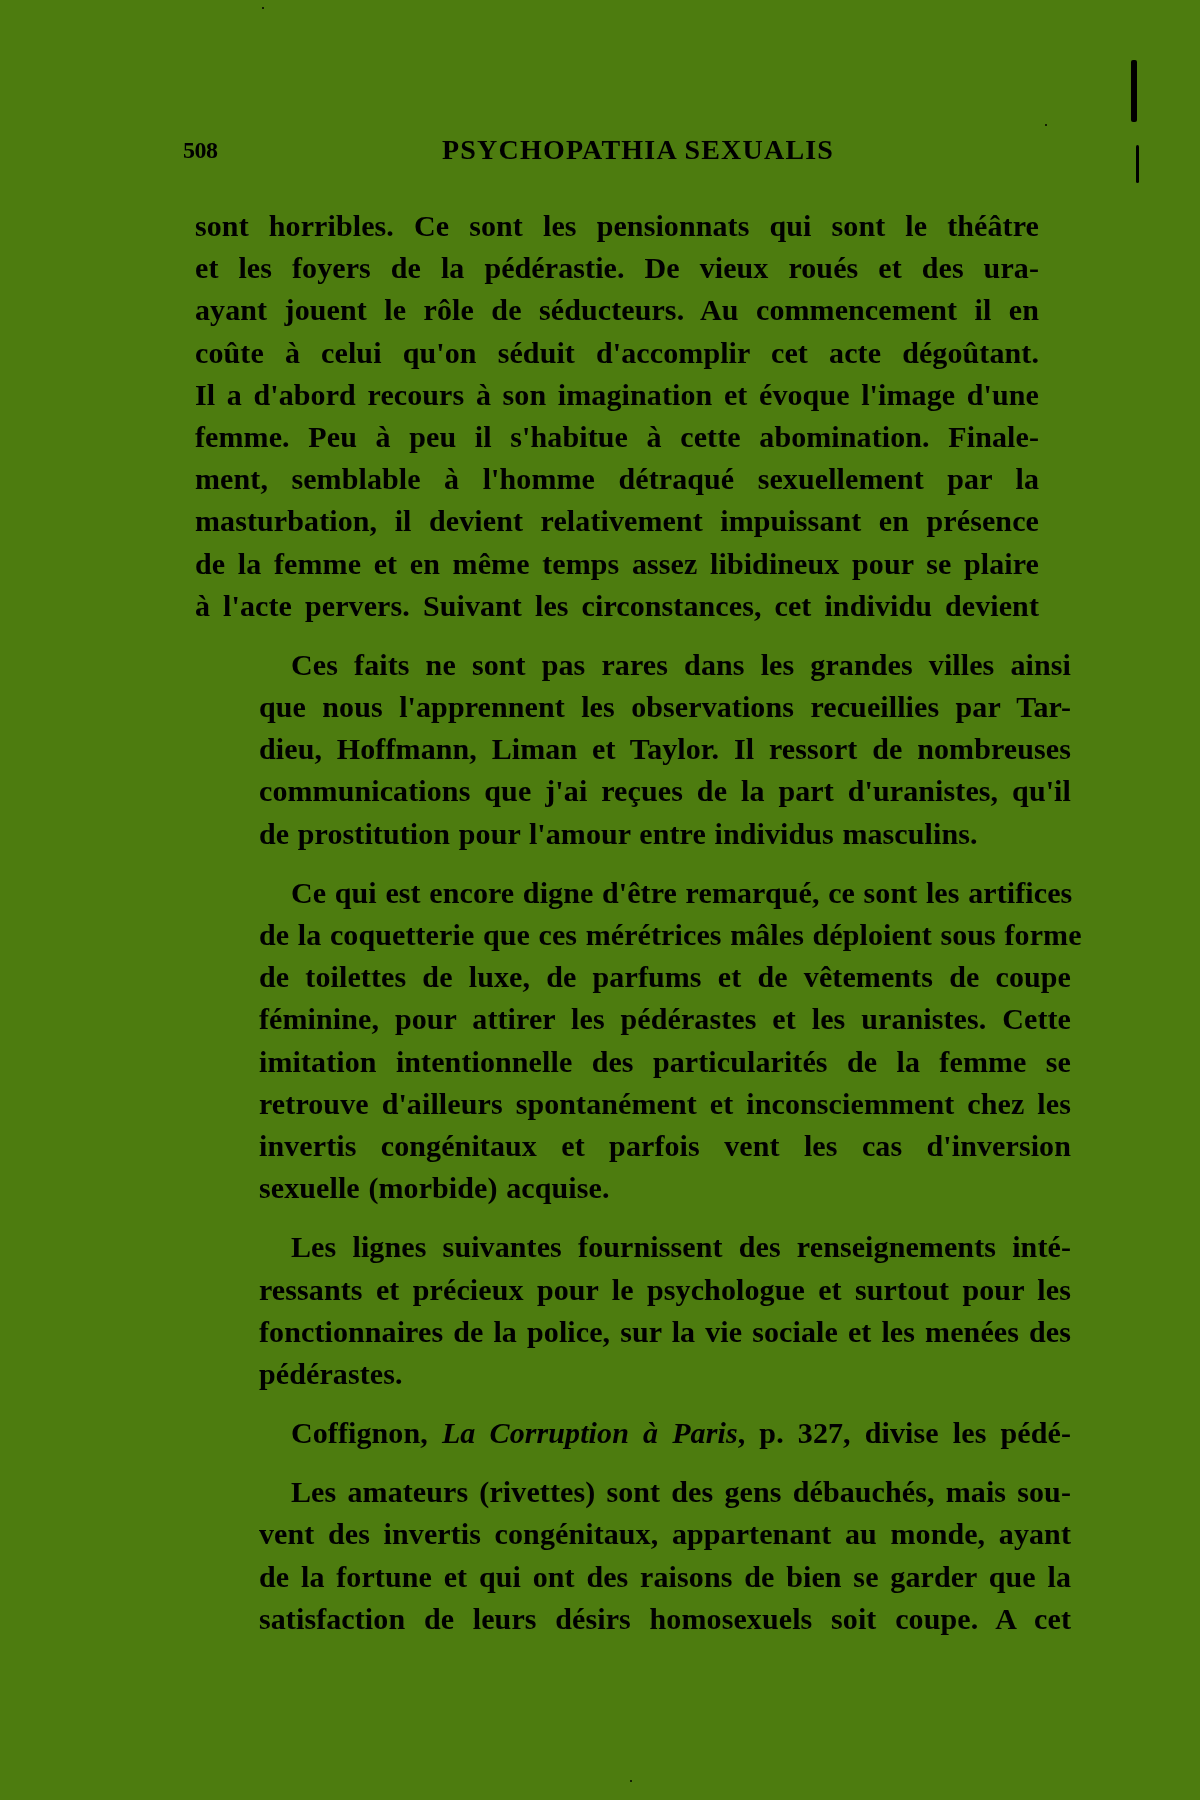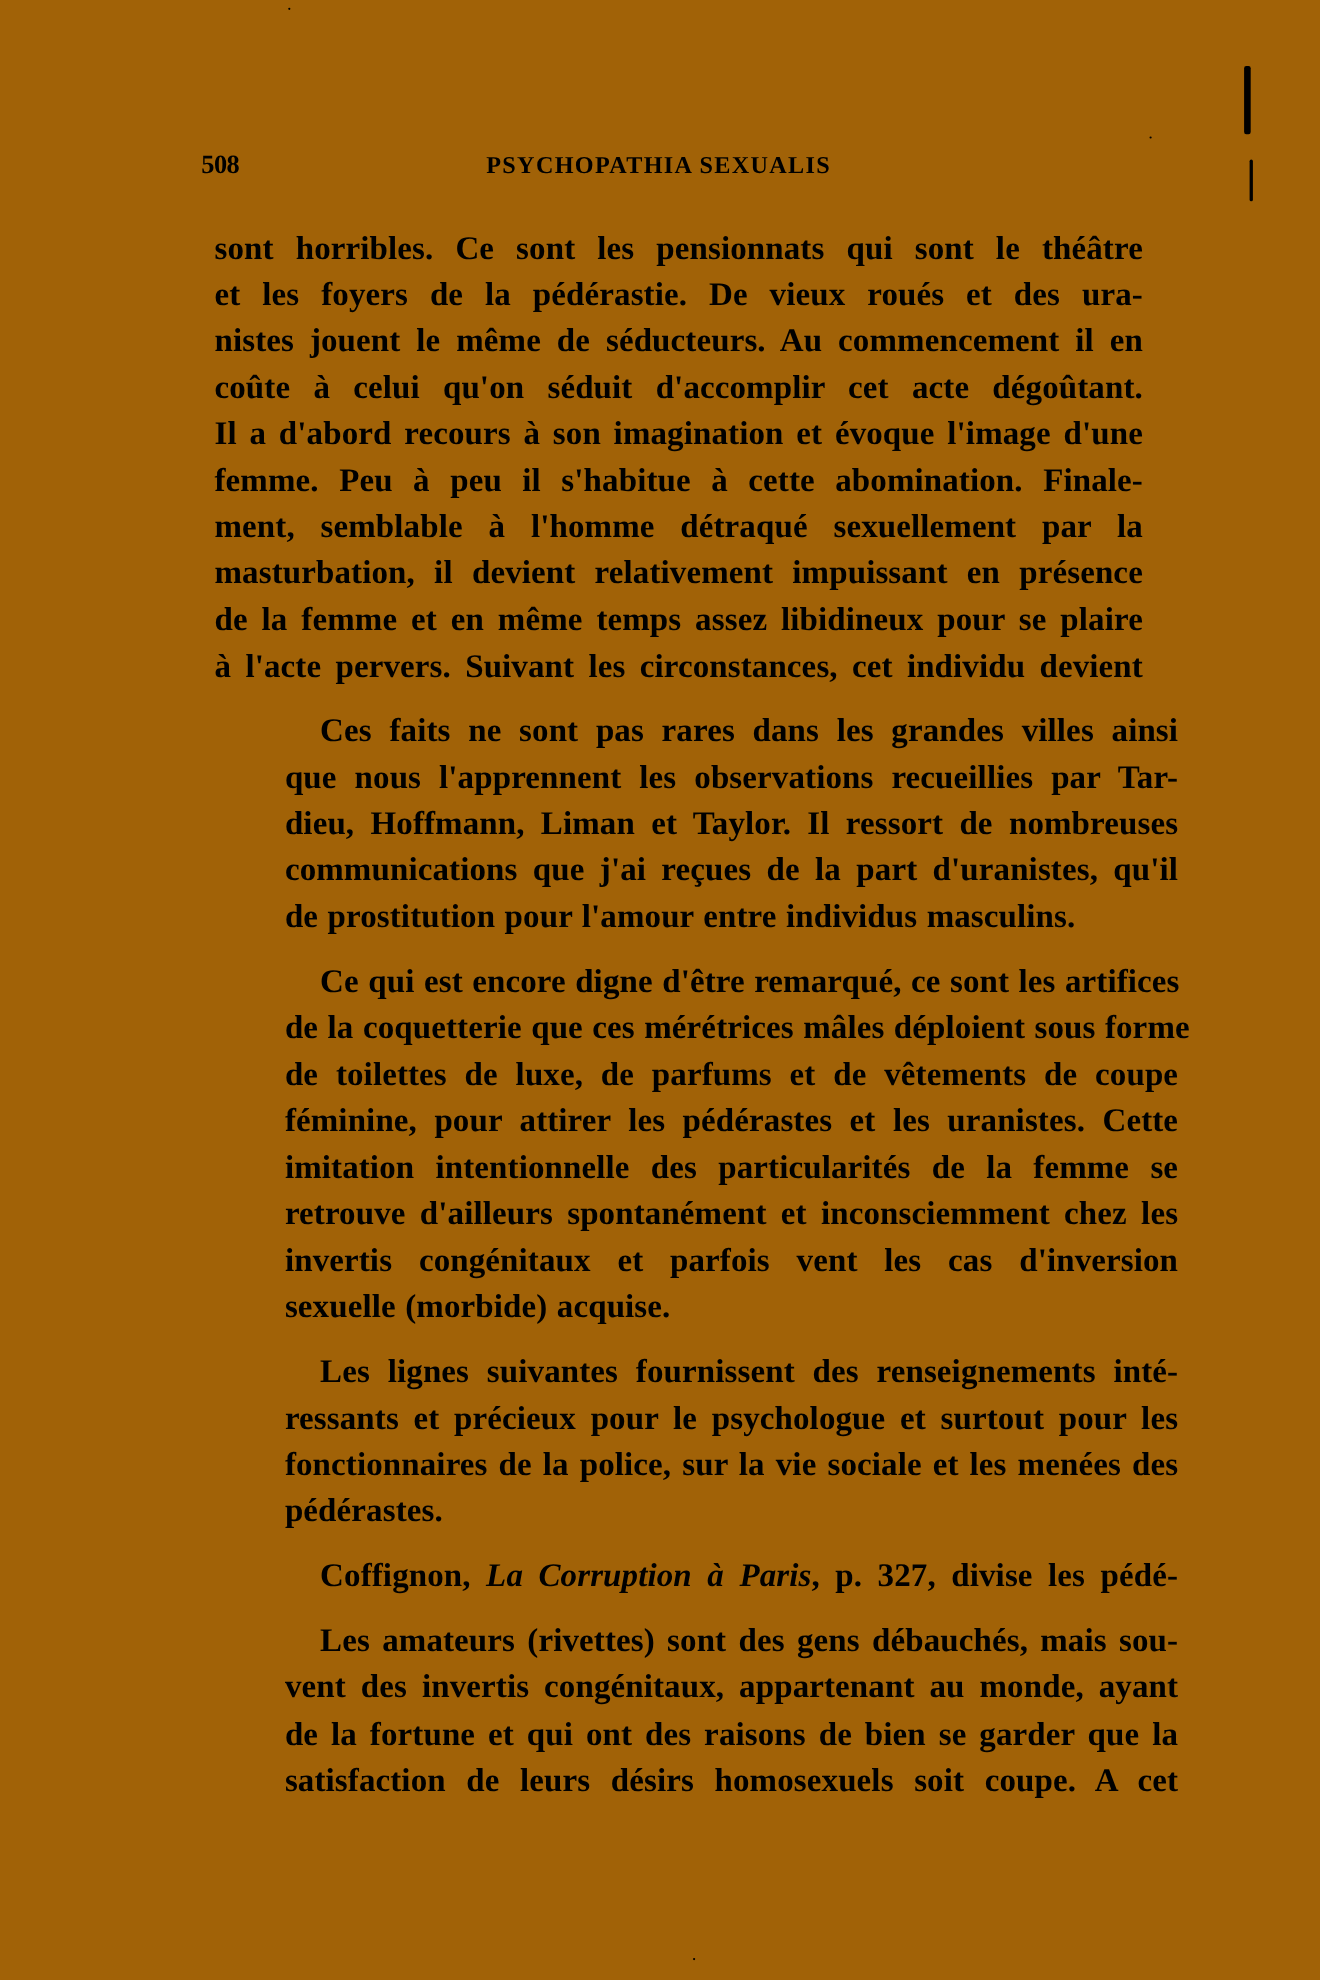--- a/index.html
+++ b/index.html
@@ -12,21 +12,21 @@
       height: 1800px;
       position: relative;
       overflow: hidden;
       color: #000000;
       font-family: "Liberation Serif", "DejaVu Serif", serif;
     }
     .page {
       position: absolute;
       left: 0; top: 0;
       width: 1200px; height: 1800px;
-      background: #a16207;
+      background: #4d7c0f;
     }
     .scan-mark {
       position: absolute;
       background: #000000;
       border-radius: 2px;
     }
     .mark-1 { left: 1131px; top: 60px; width: 6px; height: 62px; }
     .mark-2 { left: 1136px; top: 145px; width: 3px; height: 38px; }
     .speck {
       position: absolute;
@@ -53,21 +53,21 @@
       font-size: 24px;
       line-height: 28px;
       letter-spacing: -0.5px;
     }
     .running-title {
       position: absolute;
       left: 262px;
       top: 0;
       width: 352px;
       font-weight: bold;
-      font-size: 22px;
+      font-size: 28px;
       line-height: 28px;
       letter-spacing: 1.2px;
       white-space: nowrap;
     }
 
     .body-text {
       position: absolute;
       left: 178px;
       top: 188px;
       width: 878px;
@@ -130,21 +130,21 @@
 
   <div class="running-head">
     <span class="page-number">508</span>
     <span class="running-title">PSYCHOPATHIA SEXUALIS</span>
   </div>
 
   <div class="body-text" id="body-text">
       <div class="para continued">
         <span class="line"><span class="fill">sont horribles. Ce sont les pensionnats qui sont le théâtre</span></span>
         <span class="line"><span class="fill">et les foyers de la pédérastie. De vieux roués et des ura-</span></span>
-        <span class="line"><span class="fill">nistes jouent le même de séducteurs. Au commencement il en</span></span>
+        <span class="line"><span class="fill">ayant jouent le rôle de séducteurs. Au commencement il en</span></span>
         <span class="line"><span class="fill">coûte à celui qu'on séduit d'accomplir cet acte dégoûtant.</span></span>
         <span class="line"><span class="fill">Il a d'abord recours à son imagination et évoque l'image d'une</span></span>
         <span class="line"><span class="fill">femme. Peu à peu il s'habitue à cette abomination. Finale-</span></span>
         <span class="line"><span class="fill">ment, semblable à l'homme détraqué sexuellement par la</span></span>
         <span class="line"><span class="fill">masturbation, il devient relativement impuissant en présence</span></span>
         <span class="line"><span class="fill">de la femme et en même temps assez libidineux pour se plaire</span></span>
         <span class="line"><span class="fill">à l'acte pervers. Suivant les circonstances, cet individu devient</span></span>
       </div>
       <div class="para">
         <span class="line indent"><span class="fill">Ces faits ne sont pas rares dans les grandes villes ainsi</span></span>

